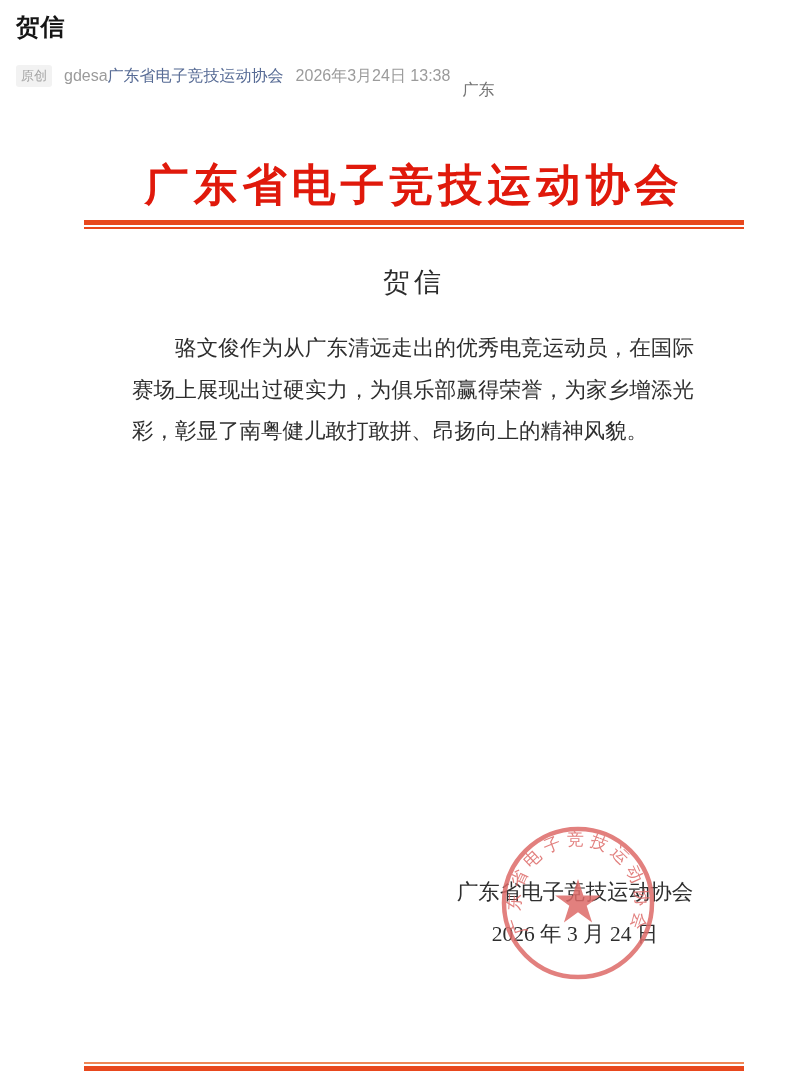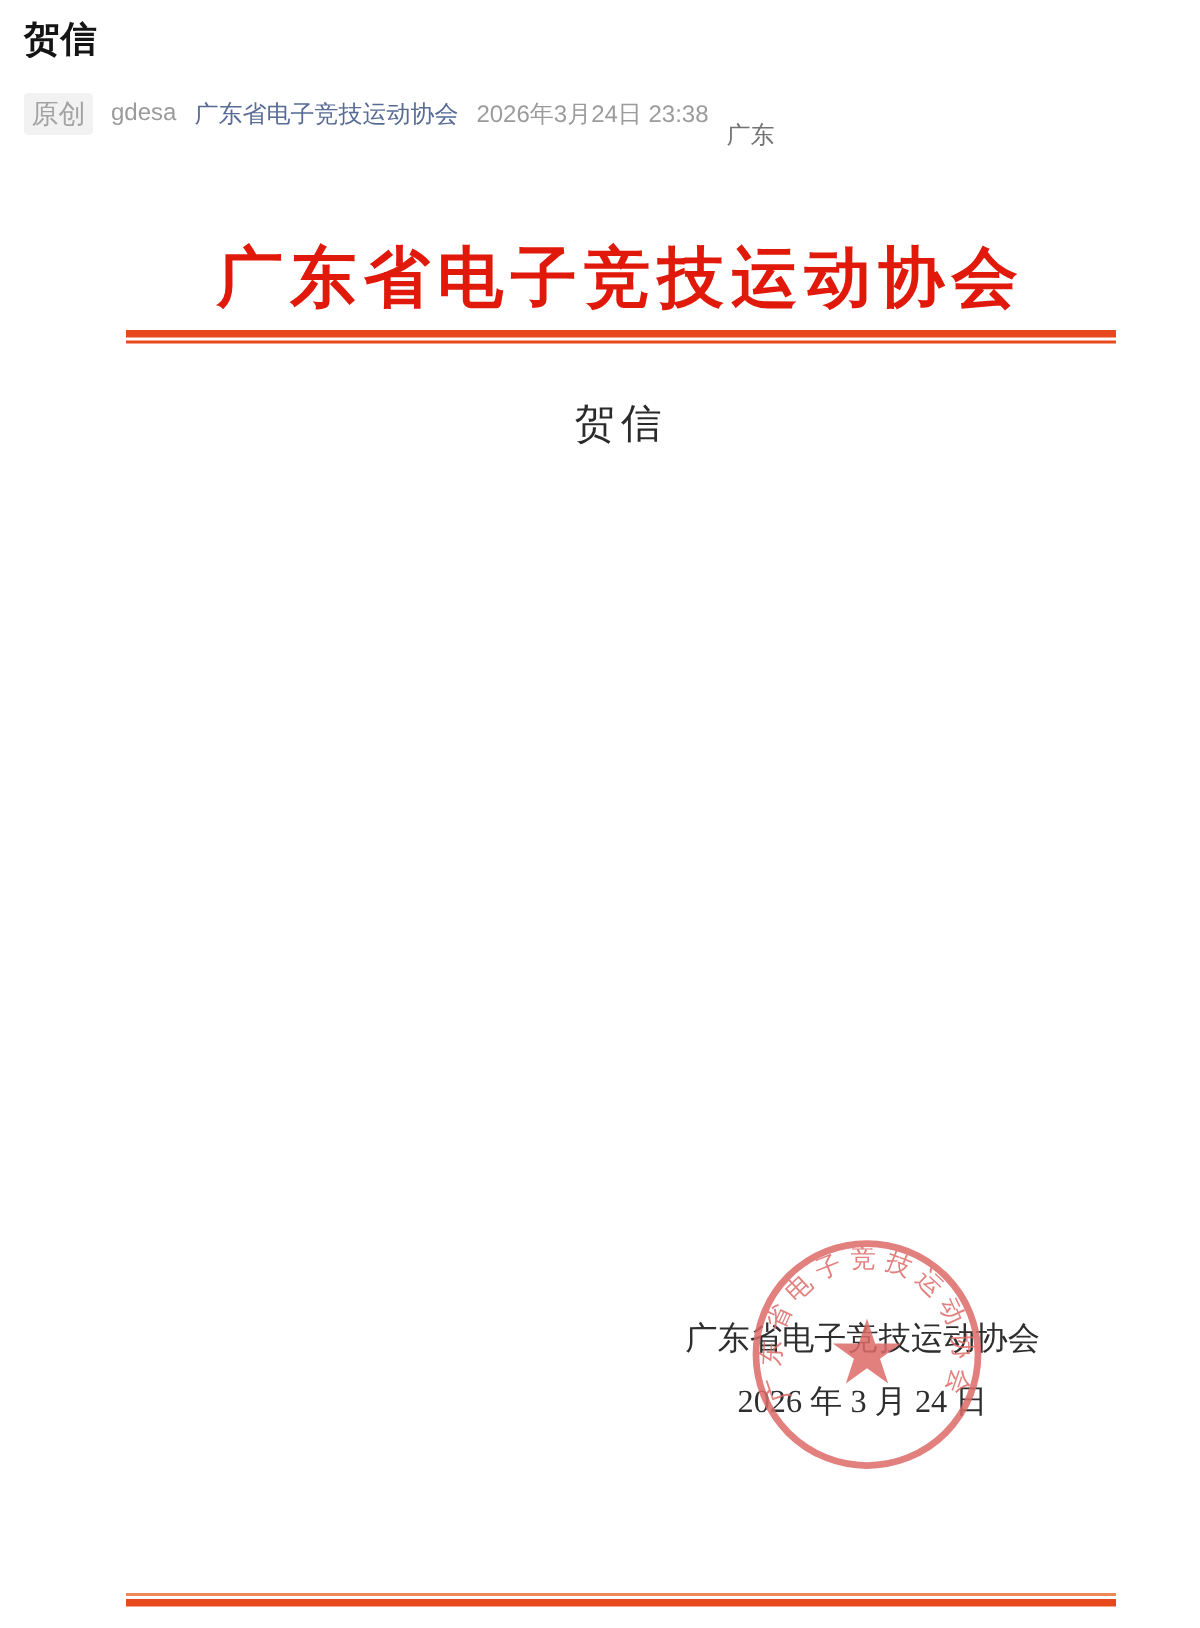--- a/index.html
+++ b/index.html
@@ -4,22 +4,22 @@
 <style>
   html,body{margin:0;padding:0;background:#ffffff;}
   .page{position:relative;width:800px;height:1085px;background:#ffffff;overflow:hidden;
         font-family:"Liberation Sans",sans-serif;padding-left:20px;}
 
   
   .article-title{position:absolute;left:16px;top:10px;margin:0;font-size:24px;line-height:34px;
       font-weight:bold;color:#151515;letter-spacing:.5px;}
   .meta-row{position:absolute;left:16px;top:63px;height:26px;display:flex;align-items:center;
       font-size:16px;color:#9b9b9b;white-space:nowrap;}
-  .badge{font-size:18px;color:#a3a3a3;background:#f2f2f2;border-radius:3px;padding:2px 5px;margin-right:12px;}
-  .author{color:#9b9b9b;margin-right:12px;}
+  .badge{font-size:13px;color:#a3a3a3;background:#f2f2f2;border-radius:3px;padding:2px 5px;margin-right:12px;}
+  .author{color:#9b9b9b;}
   .account{color:#576b95;margin-right:12px;text-decoration:none;cursor:pointer;}
   .datetime{color:#9b9b9b;margin-right:12px;}
   .location{color:#737373;margin-top:28px;}
 
   
   .letter{position:absolute;left:0;top:100px;width:800px;height:985px;background:#ffffff;
       font-family:"Liberation Serif","DejaVu Serif",serif;}
   .letterhead{position:absolute;left:84px;top:-100px;margin-top:160px;width:660px;text-align:center;
       font-size:44px;line-height:52px;font-weight:bold;letter-spacing:5px;color:#e0190b;}
   .rule-thick{position:absolute;left:84px;top:120px;width:660px;height:5px;background:#e8481d;}
@@ -44,33 +44,34 @@
 <body>
 
 <div class="page">
 
   <h1 class="article-title">贺信</h1>
 
   <div class="meta-row">
     <span class="badge">原创</span>
     <span class="author">gdesa</span>
     <a class="account">广东省电子竞技运动协会</a>
-    <span class="datetime">2026年3月24日 23:38</span>
+    <span class="datetime">2026年3月24日 13:38</span>
     <span class="location">广东</span>
   </div>
 
   <div class="letter">
 
     <div class="letterhead">广东省电子竞技运动协会</div>
     <div class="rule-thick"></div>
     <div class="rule-thin"></div>
 
     <div class="letter-title">贺信</div>
 
     <div class="letter-body">
+      <p>骆文俊作为从广东清远走出的优秀电竞运动员，在国际赛场上展现出过硬实力，为俱乐部赢得荣誉，为家乡增添光彩，彰显了南粤健儿敢打敢拼、昂扬向上的精神风貌。</p>
     </div>
 
     <div class="signature">
       <div>广东省电子竞技运动协会</div>
       <div>2026 年 3 月 24 日</div>
     </div>
 
     <svg class="seal" width="200" height="200" viewBox="0 0 200 200" xmlns="http://www.w3.org/2000/svg">
       <circle class="seal-ring" cx="100" cy="100" r="74"></circle>
       <path id="sealArc" d="M 49.8 129 A 58 58 0 1 1 150.2 129" fill="none"></path>

